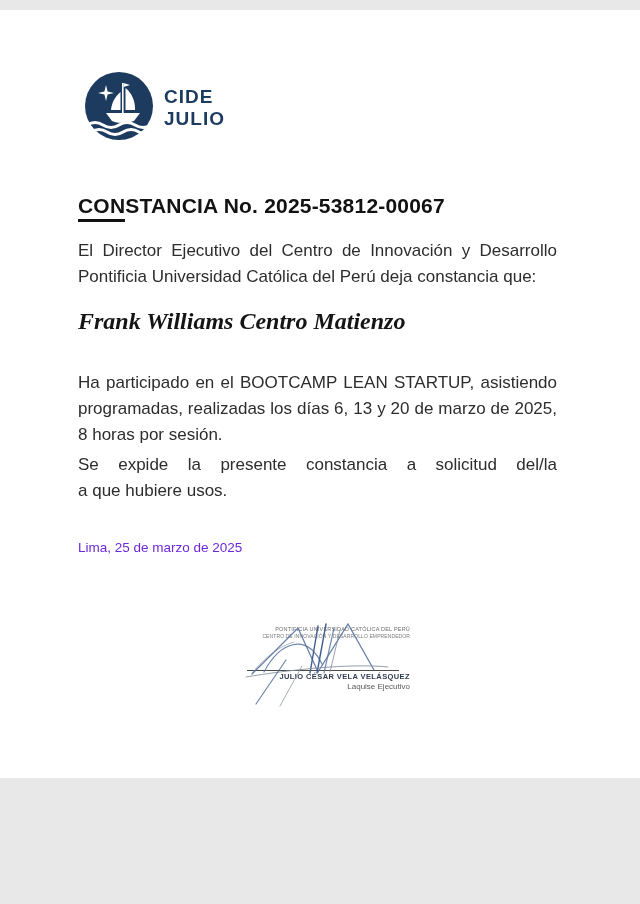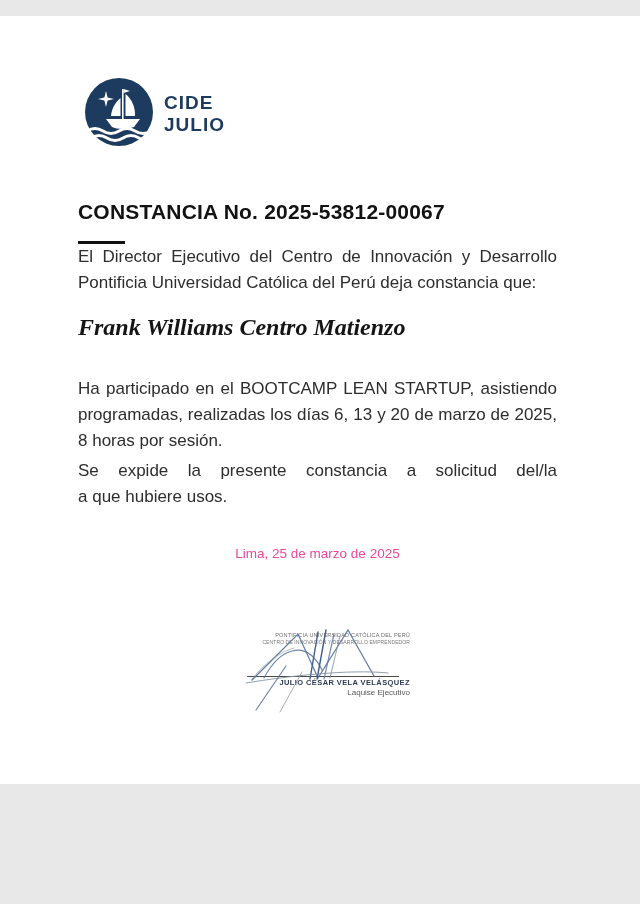--- a/index.html
+++ b/index.html
@@ -1,20 +1,20 @@
 <!DOCTYPE html>
 <html><head>
 <meta charset="utf-8">
 <style>
   * { margin:0; padding:0; box-sizing:border-box; }
   html,body { background:#e8e8e8; }
   .page {
     position:relative;
     width:640px; height:768px;
-    margin:16px auto;
+    margin:10px auto;
     background:#ffffff;
     font-family:"Liberation Sans", sans-serif;
     color:#2d2d2d;
     overflow:hidden;
   }
   
   .logo { position:absolute; top:62px; left:85px; display:flex; align-items:center; }
   .logo-mark { width:68px; height:68px; display:block; }
   .logo-word {
     margin-left:11px;
@@ -24,40 +24,40 @@
     letter-spacing:1px;
     color:#1d3a5f;
     margin-top:4px;
   }
   
   .doc-title {
     position:absolute; top:184px; left:78px;
     font-size:21px; font-weight:bold; color:#121212;
     letter-spacing:0.2px; white-space:nowrap;
   }
-  .doc-title .u { border-bottom:3px solid #121212; padding-bottom:18px; }
+  .doc-title .u { border-bottom:3px solid #121212; padding-bottom:2px; }
   
   .para {
     position:absolute; left:78px; width:479px;
     font-size:17px; line-height:26px; color:#2d2d2d;
   }
   .para .line { width:100%; white-space:nowrap; }
   .para .line.just { text-align:justify; text-align-last:justify; white-space:normal; height:26px; overflow:hidden; }
   .p1 { top:228px; }
   .p2 { top:360px; }
   .p3 { top:442px; }
   .recipient {
     position:absolute; top:298px; left:78px;
     font-family:"Liberation Serif", serif;
     font-style:italic; font-weight:bold;
     font-size:24px; color:#151515; white-space:nowrap;
   }
   .date-line {
     position:absolute; top:530px; left:78px; width:479px;
-    font-size:13.5px; text-align:center; color:#ec4899;
+    font-size:13.5px; text-align:left; color:#6d28d9;
   }
   
   .sig-block {
     position:absolute; top:616px; left:235px; width:175px;
     text-align:right;
   }
   .stamp-l1 { font-size:5.5px; line-height:7px; color:#6e6e6e; letter-spacing:0.2px; white-space:nowrap; }
   .stamp-l2 { font-size:5px;   line-height:6px; color:#7a7a7a; letter-spacing:0.1px; white-space:nowrap; }
   .sig-space { height:31px; }
   .sig-rule { width:152px; margin:0 auto; border-top:1px solid #4a4a4a; }

